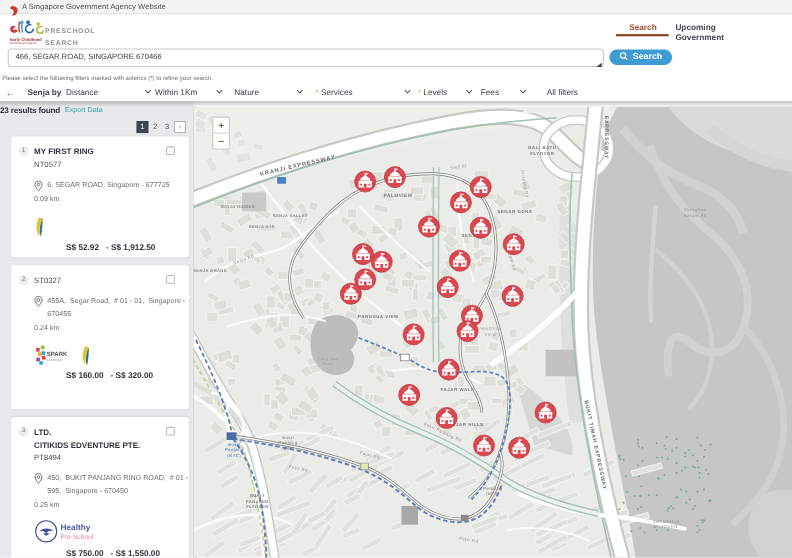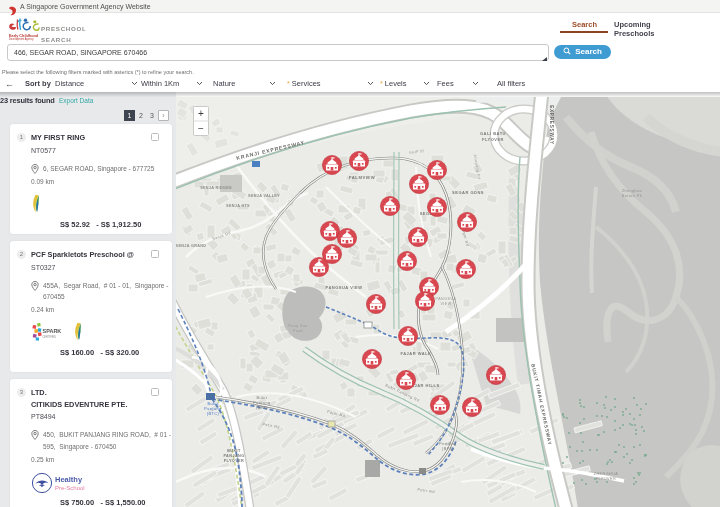--- a/index.html
+++ b/index.html
@@ -38,21 +38,21 @@
  font-size:6px;text-align:center;line-height:9px;}
 .cbody {position:absolute;left:21px;top:8px;width:142px;}
 .ct {font-size:7.3px;font-weight:bold;color:#33333d;line-height:11.5px;}
 .code {font-size:7px;color:#4a4a52;line-height:11px;margin-top:1px;}
 .addrrow {display:flex;margin-top:7px;}
 .pin {width:12px;flex:none;padding-top:1px;}
 .pin svg {display:block;}
 .addrcol {flex:1;}
 .addr {font-size:6.5px;color:#6e6e6e;line-height:11.5px;white-space:nowrap;}
 .km {font-size:6.5px;color:#6e6e6e;line-height:11px;margin-top:1.5px;}
-.logos {height:22px;margin-top:7px;display:flex;align-items:flex-start;}
+.logos {height:22px;margin-top:7px;display:flex;align-items:flex-end;}
 .price {font-size:7.5px;font-weight:bold;color:#33333d;margin-top:4px;padding-left:29px;}
 .chk {position:absolute;right:13px;top:9px;width:8px;height:8px;border:1px solid #bcbcbc;border-radius:1.5px;}
 .map {position:absolute;left:176px;top:97px;width:544px;height:410px;box-shadow:inset 0 3px 4px rgba(0,0,0,0.12);}
 .mapborder {position:absolute;left:176px;top:97px;width:3px;height:410px;background:#a9a9a7;}
 </style></head>
 <body>
 <div class="page">
 <div class="govbar">
       <span class="lion"><svg width="9" height="10" viewBox="0 0 9 10">
           <path d="M2,1 C4,0.3 6.5,0.8 7.5,2.5 C8.5,4.2 8,6.5 6.5,8 C5.5,9 4,9.5 2.5,9 C4,8.2 4.8,7 4.5,5.5 C4.2,4 3,3 1.5,3 C1.2,2.2 1.5,1.4 2,1 Z" fill="#d0352f"></path>
@@ -67,31 +67,31 @@
 <circle cx="17.5" cy="3.2" r="1.7" fill="#2a6db3"></circle>
 <path d="M20.5,5.5 C17.5,5 15.2,6.8 15.2,9.2 C15.2,11.8 17.8,13.4 20.2,12.4 C21.6,11.8 22.3,10.5 22.2,9" stroke="#2a6db3" stroke-width="1.5" fill="none"></path>
 <circle cx="26.8" cy="4.8" r="1.5" fill="#aab92f"></circle>
 <path d="M30.5,7.2 C28,6.5 25.6,7.8 25.4,10 C25.2,12.2 27.4,13.8 29.5,13 C30.6,12.6 31.2,11.6 31.3,10.6 L30.2,13.4" stroke="#aab92f" stroke-width="1.4" fill="none"></path>
 <text x="1" y="20" font-size="3.8" font-weight="bold" fill="#b5372f" font-family="Liberation Sans, sans-serif">Early Childhood</text>
 <text x="1" y="23.4" font-size="2.6" fill="#b5372f" font-family="Liberation Sans, sans-serif">Development Agency</text>
 </svg></div>
 <div class="ltext">PRESCHOOL<br>SEARCH</div>
 <div class="tab1">Search</div>
     <div class="tab1u"></div>
-<div class="tab2">Upcoming Preschools</div>
+<div class="tab2">Upcoming Government</div>
 <div class="sinput">466, SEGAR ROAD, SINGAPORE 670466</div>
 <div class="grip"></div>
     <div class="sbtn"><svg width="8" height="8" viewBox="0 0 8 8">
         <circle cx="3.4" cy="3.4" r="2.4" fill="none" stroke="#ffffff" stroke-width="1"></circle>
         <line x1="5.2" y1="5.2" x2="7.2" y2="7.2" stroke="#ffffff" stroke-width="1.2"></line>
       </svg> Search</div>
 <div class="helper">Please select the following filters marked with asterics (*) to refine your search.</div>
 <div class="fbar">
 <div class="fitem" style="left:5px;font-size:9px;color:#555">←</div>
-<div class="fitem" style="left:25px"><b>Sort by</b>&nbsp; Distance</div>
+<div class="fitem" style="left:25px"><b>Senja by</b>&nbsp; Distance</div>
 <div class="fitem" style="left:131px"><svg width="7" height="5" viewBox="0 0 7 5">
           <path d="M1,1 L3.5,3.6 L6,1" stroke="#555" stroke-width="1" fill="none"></path>
         </svg></div>
 <div class="fitem" style="left:141px">Within 1Km</div>
 <div class="fitem" style="left:196px"><svg width="7" height="5" viewBox="0 0 7 5">
           <path d="M1,1 L3.5,3.6 L6,1" stroke="#555" stroke-width="1" fill="none"></path>
         </svg></div>
 <div class="fitem" style="left:213px">Nature</div>
 <div class="fitem" style="left:269px"><svg width="7" height="5" viewBox="0 0 7 5">
           <path d="M1,1 L3.5,3.6 L6,1" stroke="#555" stroke-width="1" fill="none"></path>
@@ -142,21 +142,20 @@
             <path d="M6.4,6.2 C5.8,9 5.5,11.9 5.7,14.8 C5.8,16 6,17 6.2,17.9 C6.8,15.2 7.2,12.3 7.2,9.4 C7.2,8.3 6.9,7.2 6.4,6.2 Z" fill="#2b6fb2"></path>
           </svg>
         </div>
 <div class="price">S$ 52.92&nbsp;&nbsp; - S$ 1,912.50</div>
 </div>
 <div class="chk"></div>
 </div>
     <div class="card" style="top:241px;height:131px">
 <div class="cnum">2</div>
 <div class="cbody">
-<div class="ct">PCF Sparkletots Preschool @</div>
 <div class="code">ST0327</div>
 <div class="addrrow">
           <span class="pin">
             <svg width="8" height="10" viewBox="0 0 8 10">
               <path d="M4,0.5 C5.9,0.5 7.2,1.9 7.2,3.7 C7.2,6 4,9.4 4,9.4 C4,9.4 0.8,6 0.8,3.7 C0.8,1.9 2.1,0.5 4,0.5 Z" fill="none" stroke="#6b6b6b" stroke-width="0.9"></path>
               <circle cx="4" cy="3.6" r="1.2" fill="none" stroke="#6b6b6b" stroke-width="0.9"></circle>
             </svg>
           </span>
           <div class="addrcol">
             <div class="addr">455A,&nbsp; Segar Road,&nbsp; # 01 - 01,&nbsp; Singapore -</div>

